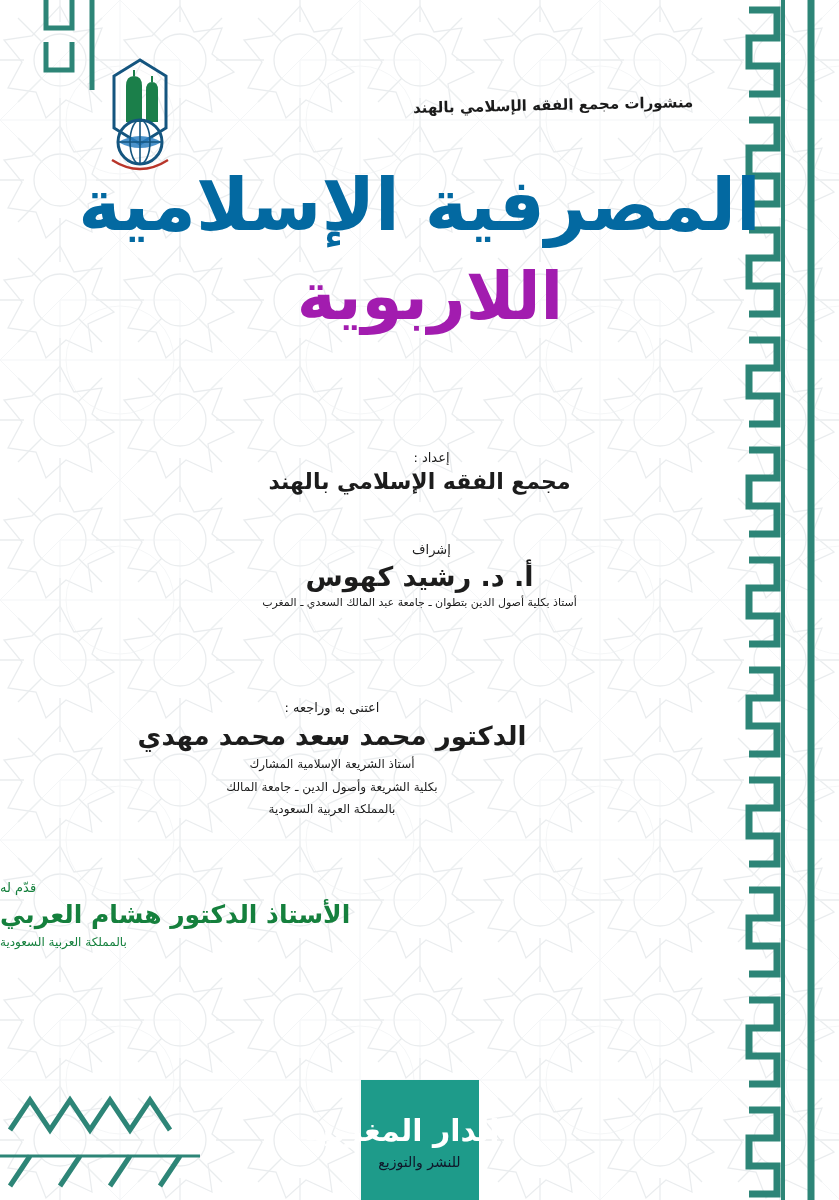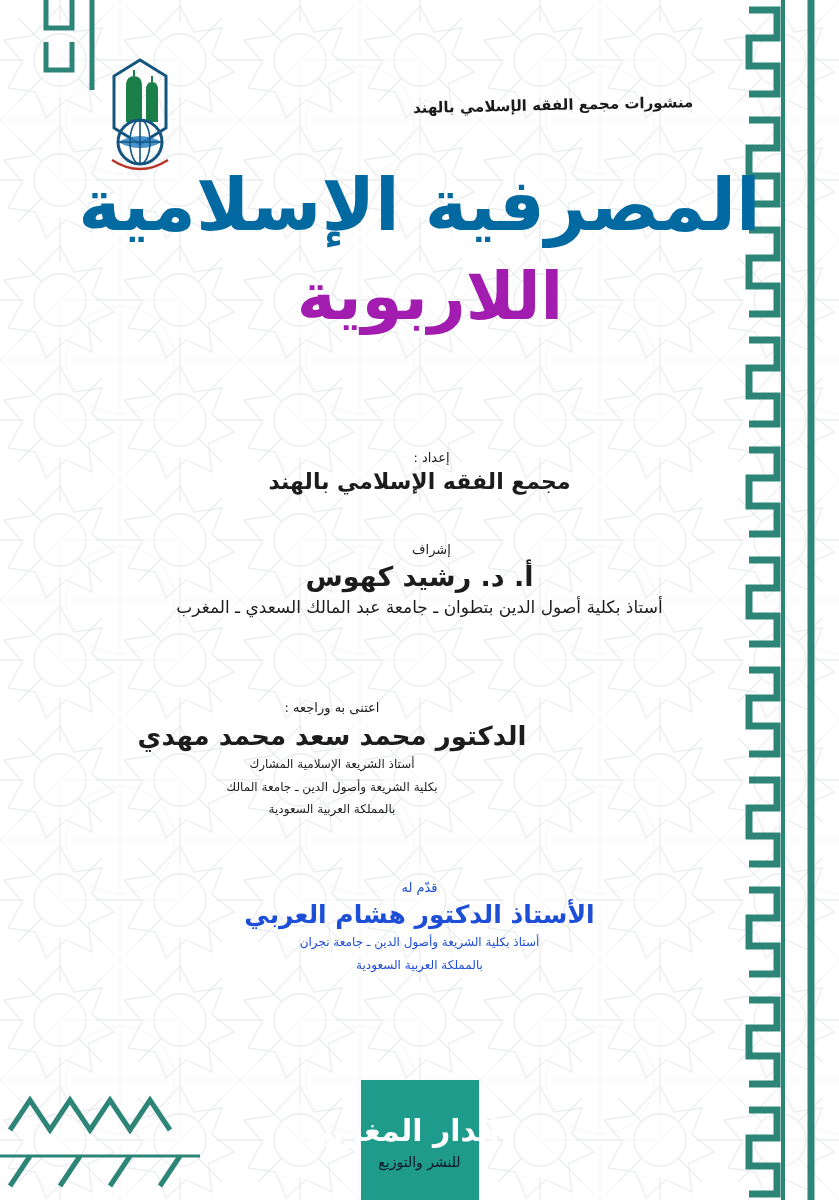--- a/index.html
+++ b/index.html
@@ -118,21 +118,21 @@
   .cred-body {
     font-size: 22px;
     font-weight: bold;
     margin-bottom: 26px;
   }
   .cred-big {
     font-size: 27px;
     font-weight: bold;
   }
   .cred-small {
-    font-size: 17px;
+    font-size: 11px;
     line-height: 1.5;
     margin-top: 3px;
   }
   .block-gap-sm { height: 22px; }
 
   
   .reviewer {
     position: absolute;
     top: 700px;
     left: 0;
@@ -151,22 +151,22 @@
     line-height: 1.55;
     margin-top: 4px;
   }
 
   
   .foreword {
     position: absolute;
     top: 880px;
     left: 0;
     width: 839px;
-    text-align: center;
-    color: #1d4ed8;
+    text-align: left;
+    color: #15803d;
   }
   .fw-label { font-size: 13px; }
   .fw-name {
     font-size: 25px;
     font-weight: bold;
     margin-top: 5px;
   }
   .fw-desc {
     font-size: 12px;
     line-height: 1.55;
@@ -308,21 +308,20 @@
     <div class="rev-label">اعتنى به وراجعه :</div>
     <div class="rev-name">الدكتور محمد سعد محمد مهدي</div>
     <div class="rev-desc">أستاذ الشريعة الإسلامية المشارك</div>
     <div class="rev-desc">بكلية الشريعة وأصول الدين ـ جامعة المالك</div>
     <div class="rev-desc">بالمملكة العربية السعودية</div>
   </div>
 
   <div class="foreword">
     <div class="fw-label">قدّم له</div>
     <div class="fw-name">الأستاذ الدكتور هشام العربي</div>
-    <div class="fw-desc">أستاذ بكلية الشريعة وأصول الدين ـ جامعة نجران</div>
     <div class="fw-desc">بالمملكة العربية السعودية</div>
   </div>
 
   <div class="pub-logo">
     <div class="swatch"></div>
     <div class="pub-name">الدار المغربية</div>
     <div class="pub-sub">للنشر والتوزيع</div>
   </div>
 
 </div>

